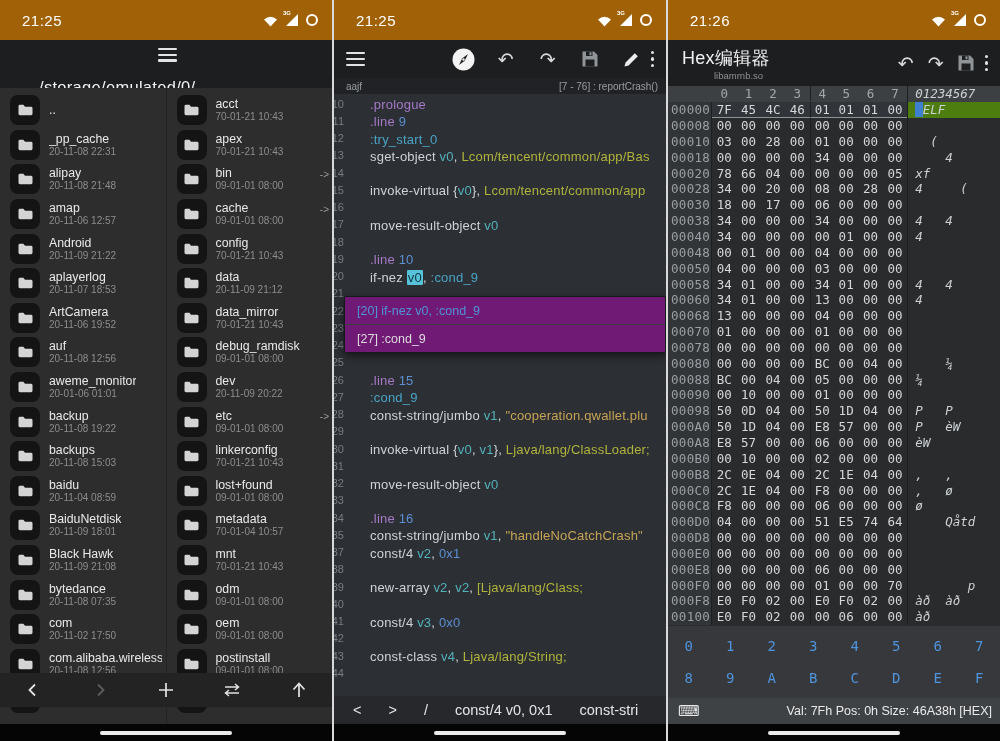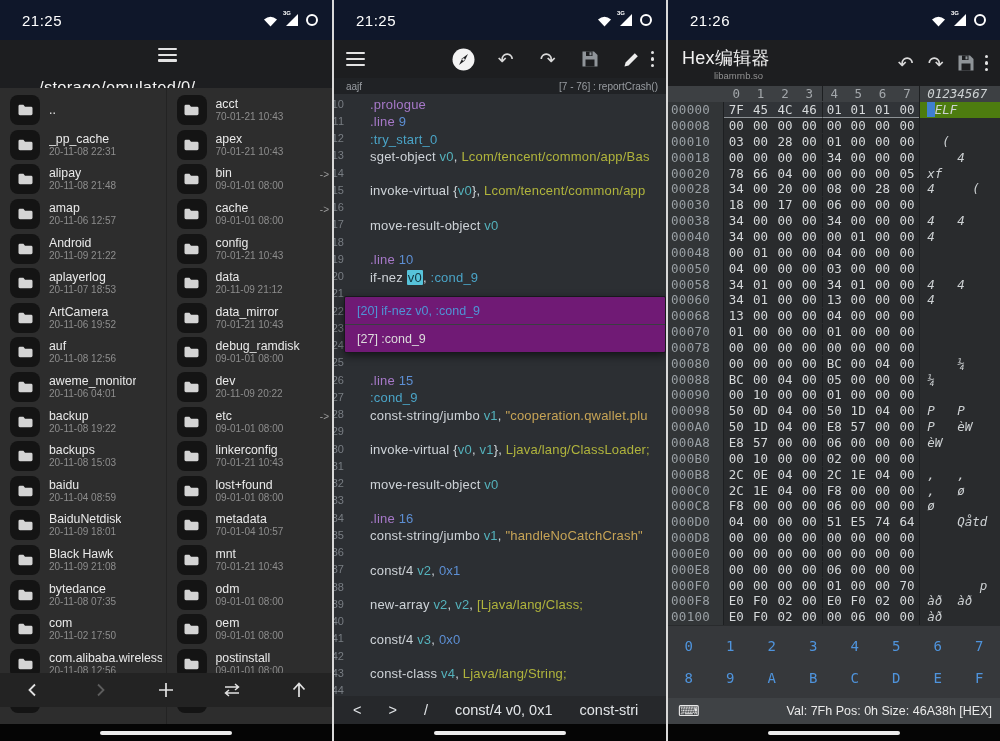--- a/index.html
+++ b/index.html
@@ -3,21 +3,21 @@
 <meta charset="utf-8">
 <style>
   * { margin:0; padding:0; box-sizing:border-box; }
   html,body { background:#000; }
   body { font-family:"Liberation Sans", sans-serif; }
   .screen { width:1000px; height:741px; display:flex; background:#000; overflow:hidden; position:relative; }
   .panel { flex:1 1 0; min-width:0; display:flex; flex-direction:column; position:relative; overflow:hidden; }
   .panel + .panel { border-left:2px solid #d9d9d9; }
 
   
-  .statusbar { height:40px; background:#0f172a; display:flex; align-items:center; padding:0 14px 0 22px; flex:none; }
+  .statusbar { height:40px; background:#a16207; display:flex; align-items:center; padding:0 14px 0 22px; flex:none; }
   .sb-time { color:#fff; font-size:15px; letter-spacing:.5px; }
   .sb-icons { margin-left:auto; display:flex; align-items:center; gap:7px; }
   .sb-icons svg { display:block; }
   .sigwrap { position:relative; }
   .siglbl { position:absolute; left:-2px; top:-4px; font-size:6px; color:#fff; font-weight:bold; }
   .ring { width:12px; height:12px; border:2.5px solid #fff; border-radius:50%; display:inline-block; }
 
   
   .apptb { background:#1d1e20; display:flex; align-items:center; flex:none; }
   .hamb { display:flex; flex-direction:column; gap:3.5px; padding:8px; cursor:pointer; }
@@ -75,21 +75,21 @@
   .snip { color:#e2e5e8; font-size:14.5px; flex:none; cursor:pointer; }
 
   
   .hx-tb { height:46px; padding:0 8px 0 14px; }
   .hx-titles { min-width:0; }
   .hx-title { color:#f2f2f2; font-size:18px; letter-spacing:.3px; white-space:nowrap; }
   .hx-file { color:#909090; font-size:9.5px; margin-top:0; white-space:nowrap;margin-left:32px; }
   .hx-head { height:17px; background:#3d4043; display:flex; align-items:center; flex:none; font-family:"DejaVu Sans Mono", monospace; font-size:12px; color:#a3a7ab; }
   .hx-rows { flex:1; background:#292b2d; overflow:hidden; }
   .hexrow { display:flex; align-items:center; height:15.85px; font-family:"DejaVu Sans Mono", monospace; font-size:12.5px; }
-  .addr { width:56px; flex:none; background:#323537; color:#9aa0a5; padding-left:3px; height:100%; display:flex; align-items:center; border-right:1px solid #1d1f21; letter-spacing:.3px; }
+  .addr { width:44px; flex:none; background:#323537; color:#9aa0a5; padding-left:3px; height:100%; display:flex; align-items:center; border-right:1px solid #1d1f21; letter-spacing:.3px; }
   .addr-h { background:transparent; border-right:1px solid transparent; }
   .byte { width:24.4px; flex:none; text-align:center; color:#d5d8da; cursor:pointer; }
   .byte.g2 { border-left:1px solid #1d1f21; }
   .hd .byte { color:#a3a7ab; cursor:default; }
   .asc { flex:1; min-width:0; border-left:1px solid #1d1f21; padding-left:7px; height:100%; display:flex; align-items:center; white-space:pre; color:#cdd1d3; overflow:hidden;font-style:italic; }
   .hexrow.hl .byte { border-bottom:1px solid #8d9296; background:#313438; }
   .hexrow.hl .asc { background:#4d7c0f; }
   .cur { background:#3f7fd0; color:#3f7fd0; }
   .hx-kb { height:72px; background:#36383b; flex:none; display:flex; flex-direction:column; justify-content:space-around; padding:4px 0; }
   .krow { display:flex; }
@@ -225,21 +225,21 @@
             </div>
           </div>
           <div class="fitem">
             <div class="ficon">
               <svg width="15" height="12">
                 <path d="M0.5 2.2 Q0.5 0.8 1.9 0.8 H5.4 L7 2.8 H13.1 Q14.5 2.8 14.5 4.2 V9.8 Q14.5 11.2 13.1 11.2 H1.9 Q0.5 11.2 0.5 9.8 Z" fill="#d4d4d4"></path>
               </svg>
             </div>
             <div class="ftxt">
               <div class="fname">aweme_monitor</div>
-              <div class="fdate">20-11-06 04:01</div>
+              <div class="fdate">20-01-06 01:01</div>
             </div>
           </div>
           <div class="fitem">
             <div class="ficon">
               <svg width="15" height="12">
                 <path d="M0.5 2.2 Q0.5 0.8 1.9 0.8 H5.4 L7 2.8 H13.1 Q14.5 2.8 14.5 4.2 V9.8 Q14.5 11.2 13.1 11.2 H1.9 Q0.5 11.2 0.5 9.8 Z" fill="#d4d4d4"></path>
               </svg>
             </div>
             <div class="ftxt">
               <div class="fname">backup</div>
@@ -781,26 +781,20 @@
           <div class="ctext"><span class="tk-kw">.line </span><span class="tk-num">16</span></div>
         </div>
         <div class="cline">
           <div class="gut">
             <span>35</span>
           </div>
           <div class="ctext"><span class="tk-txt">const-string/jumbo </span><span class="tk-reg">v1</span><span class="tk-txt">, </span><span class="tk-str">"handleNoCatchCrash"</span></div>
         </div>
         <div class="cline">
           <div class="gut">
-            <span>36</span>
-          </div>
-          <div class="ctext"></div>
-        </div>
-        <div class="cline">
-          <div class="gut">
             <span>37</span>
           </div>
           <div class="ctext"><span class="tk-txt">const/4 </span><span class="tk-reg">v2</span><span class="tk-txt">, </span><span class="tk-num">0x1</span></div>
         </div>
         <div class="cline">
           <div class="gut">
             <span>38</span>
           </div>
           <div class="ctext"></div>
         </div>

